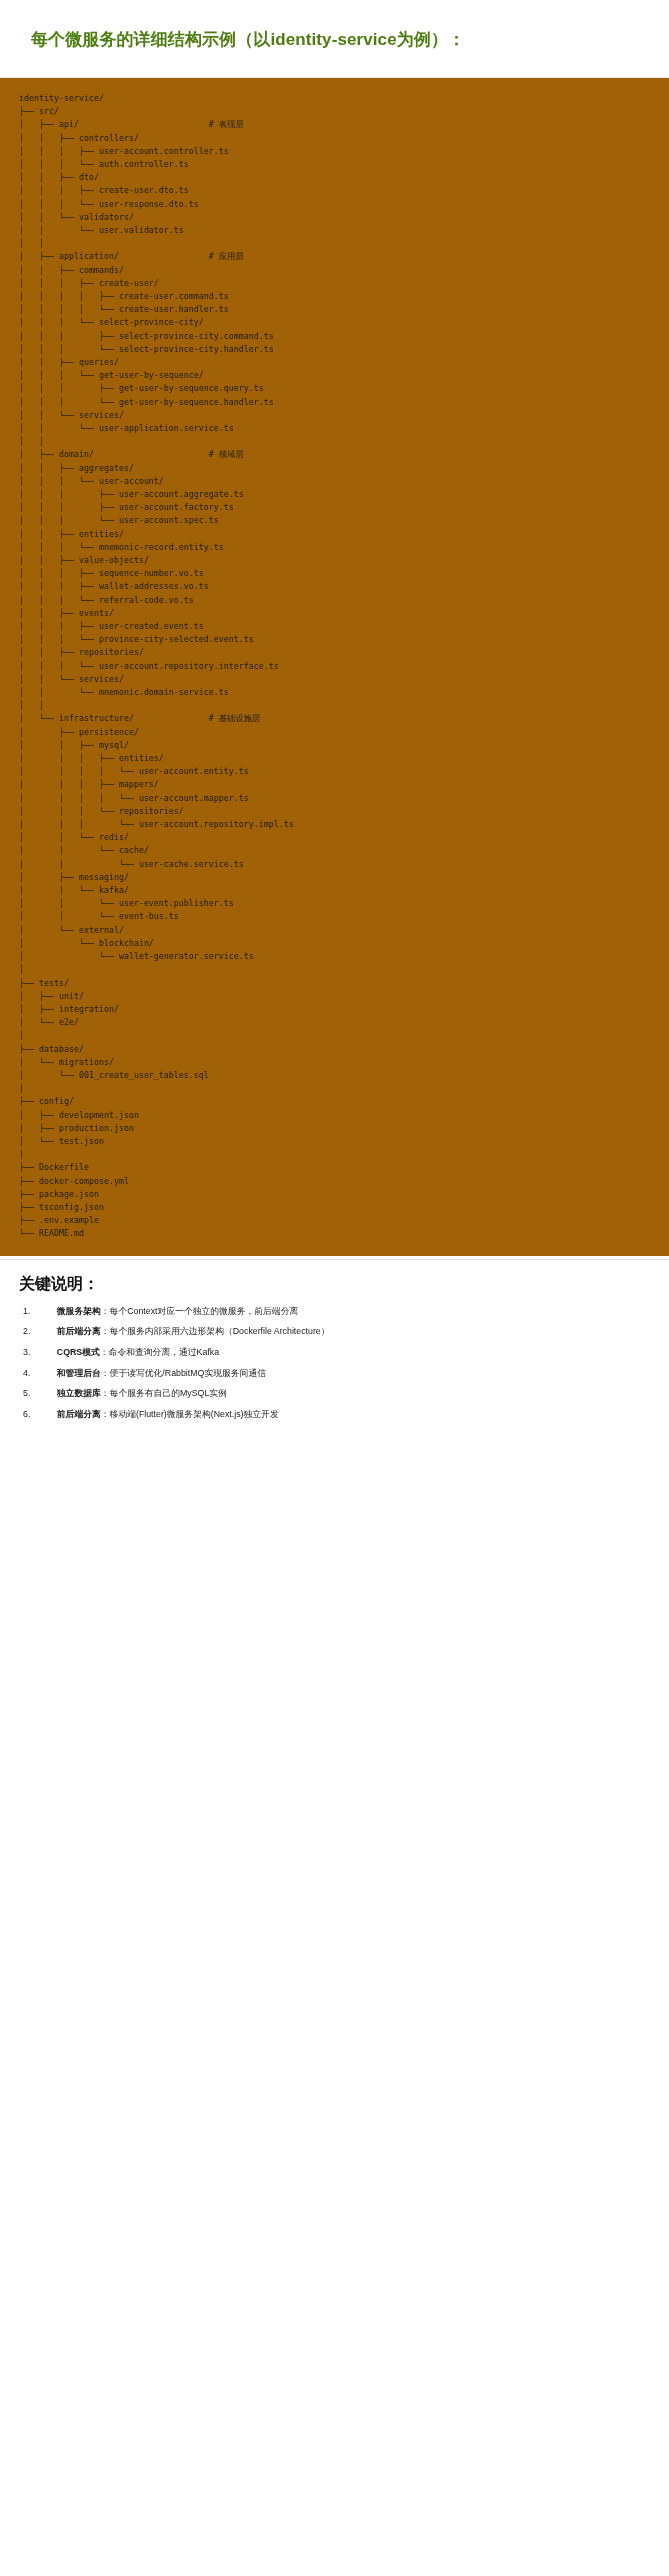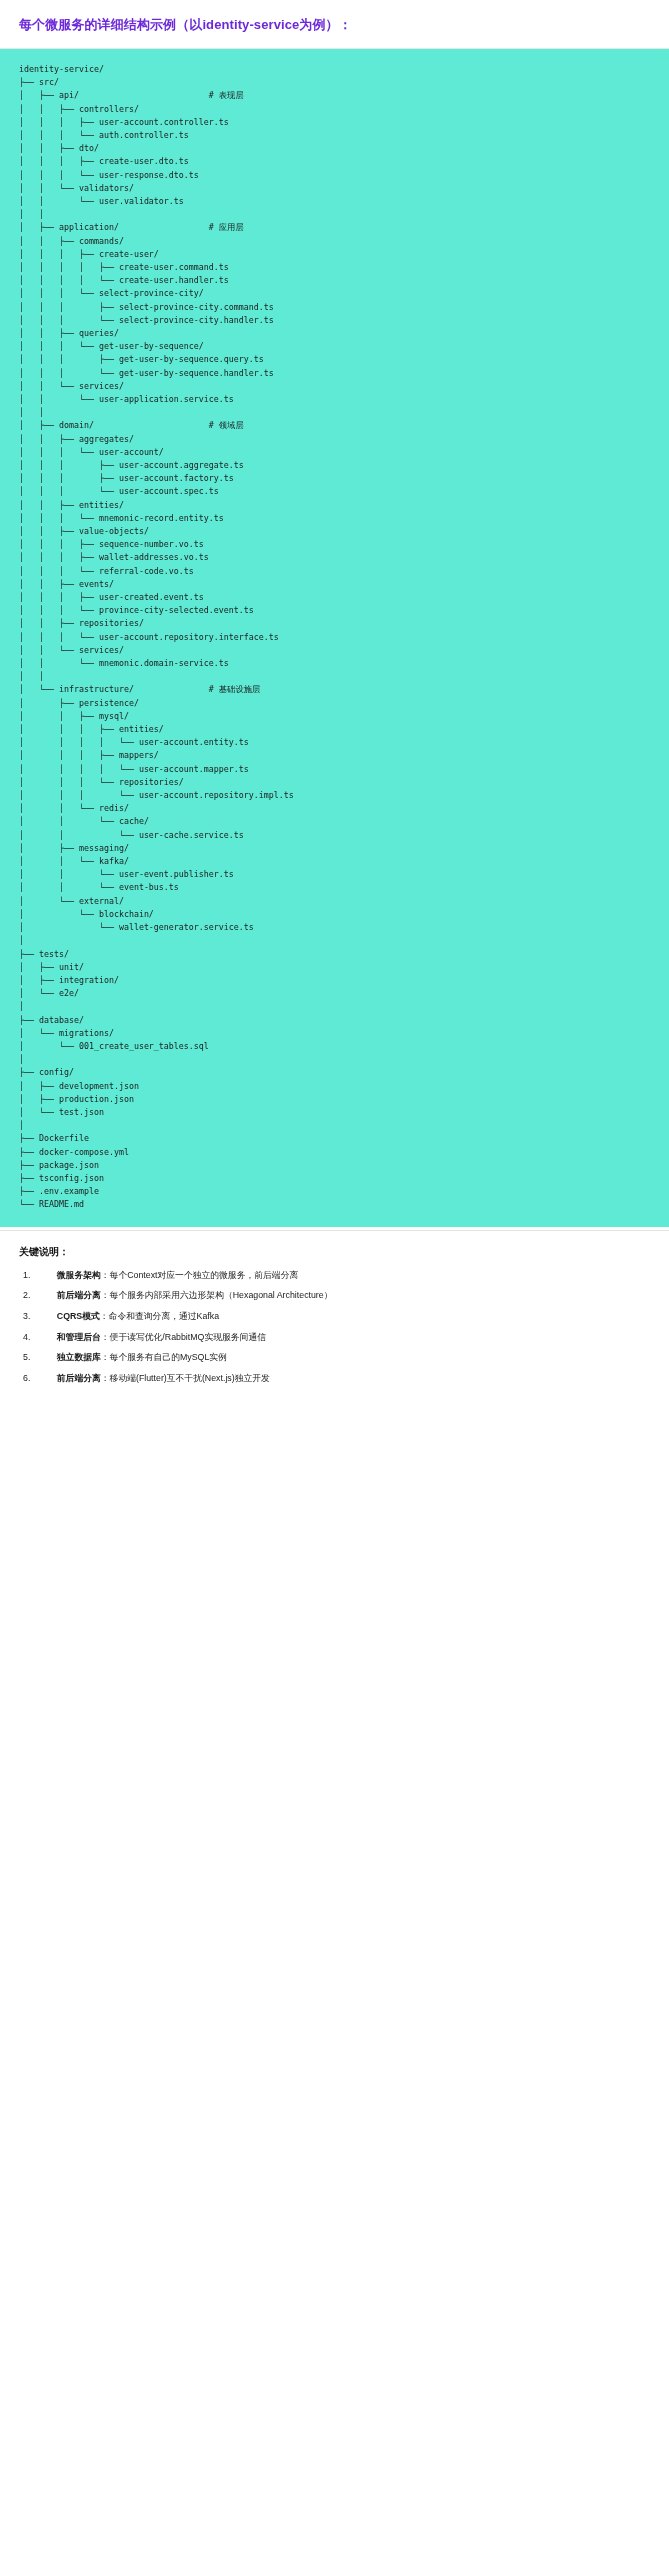--- a/index.html
+++ b/index.html
@@ -16,50 +16,50 @@
     width: 669px;
     box-sizing: border-box;
     background: #ffffff;
   }
   .title-bar {
     padding: 16.3px 19px 13.8px 19px;
     background: #ffffff;
     border-bottom: 0.6px solid #e6e6e6;
   }
   .title-bar h1 {
-    margin: 0;
-    font-size: 13px;
+    margin: 12px;
+    font-size: 17px;
     font-weight: bold;
     letter-spacing: 0.1px;
-    color: #6d28d9;
+    color: #4d7c0f;
   }
   .tree-block {
     padding: 13.8px 19px 15px 19px;
-    background: #5eead4;
+    background: #a16207;
   }
   pre.tree {
     margin: 0;
     font-family: "DejaVu Sans Mono", "Liberation Mono", monospace;
     font-size: 8.3px;
     line-height: 13.2px;
     color: #1c1c1c;
     white-space: pre;
     letter-spacing: 0px;
   }
   .divider {
     height: 0.6px;
     background: #e2e2e2;
     margin: 3.8px 0 0 0;
   }
   .notes {
     padding: 13.8px 19px 6.3px 19px;
   }
   .notes h2 {
     margin: 0 0 10px 0;
-    font-size: 10px;
+    font-size: 16px;
     font-weight: bold;
     color: #111111;
   }
   ol.note-list {
     margin: 0;
     padding: 0 0 0 13.8px;
     list-style: decimal;
   }
   ol.note-list li {
     font-size: 8.8px;
@@ -176,23 +176,23 @@
 ├── .env.example
 └── README.md</pre>
   </div>
 
   <div class="divider"></div>
 
   <div class="notes">
     <h2>关键说明：</h2>
     <ol class="note-list">
       <li><span class="k">微服务架构</span><span>：每个Context对应一个独立的微服务，前后端分离</span></li>
-      <li><span class="k">前后端分离</span><span>：每个服务内部采用六边形架构（Hexagonal Architecture）</span></li>
+      <li><span class="k">前后端分离</span><span>：每个服务内部采用六边形架构（Dockerfile Architecture）</span></li>
       <li><span class="k">CQRS模式</span><span>：命令和查询分离，通过Kafka</span></li>
       <li><span class="k">和管理后台</span><span>：便于读写优化/RabbitMQ实现服务间通信</span></li>
       <li><span class="k">独立数据库</span><span>：每个服务有自己的MySQL实例</span></li>
-      <li><span class="k">前后端分离</span><span>：移动端(Flutter)互不干扰(Next.js)独立开发</span></li>
+      <li><span class="k">前后端分离</span><span>：移动端(Flutter)微服务架构(Next.js)独立开发</span></li>
     </ol>
   </div>
 
 
 </div>
 
 
 </body></html>

